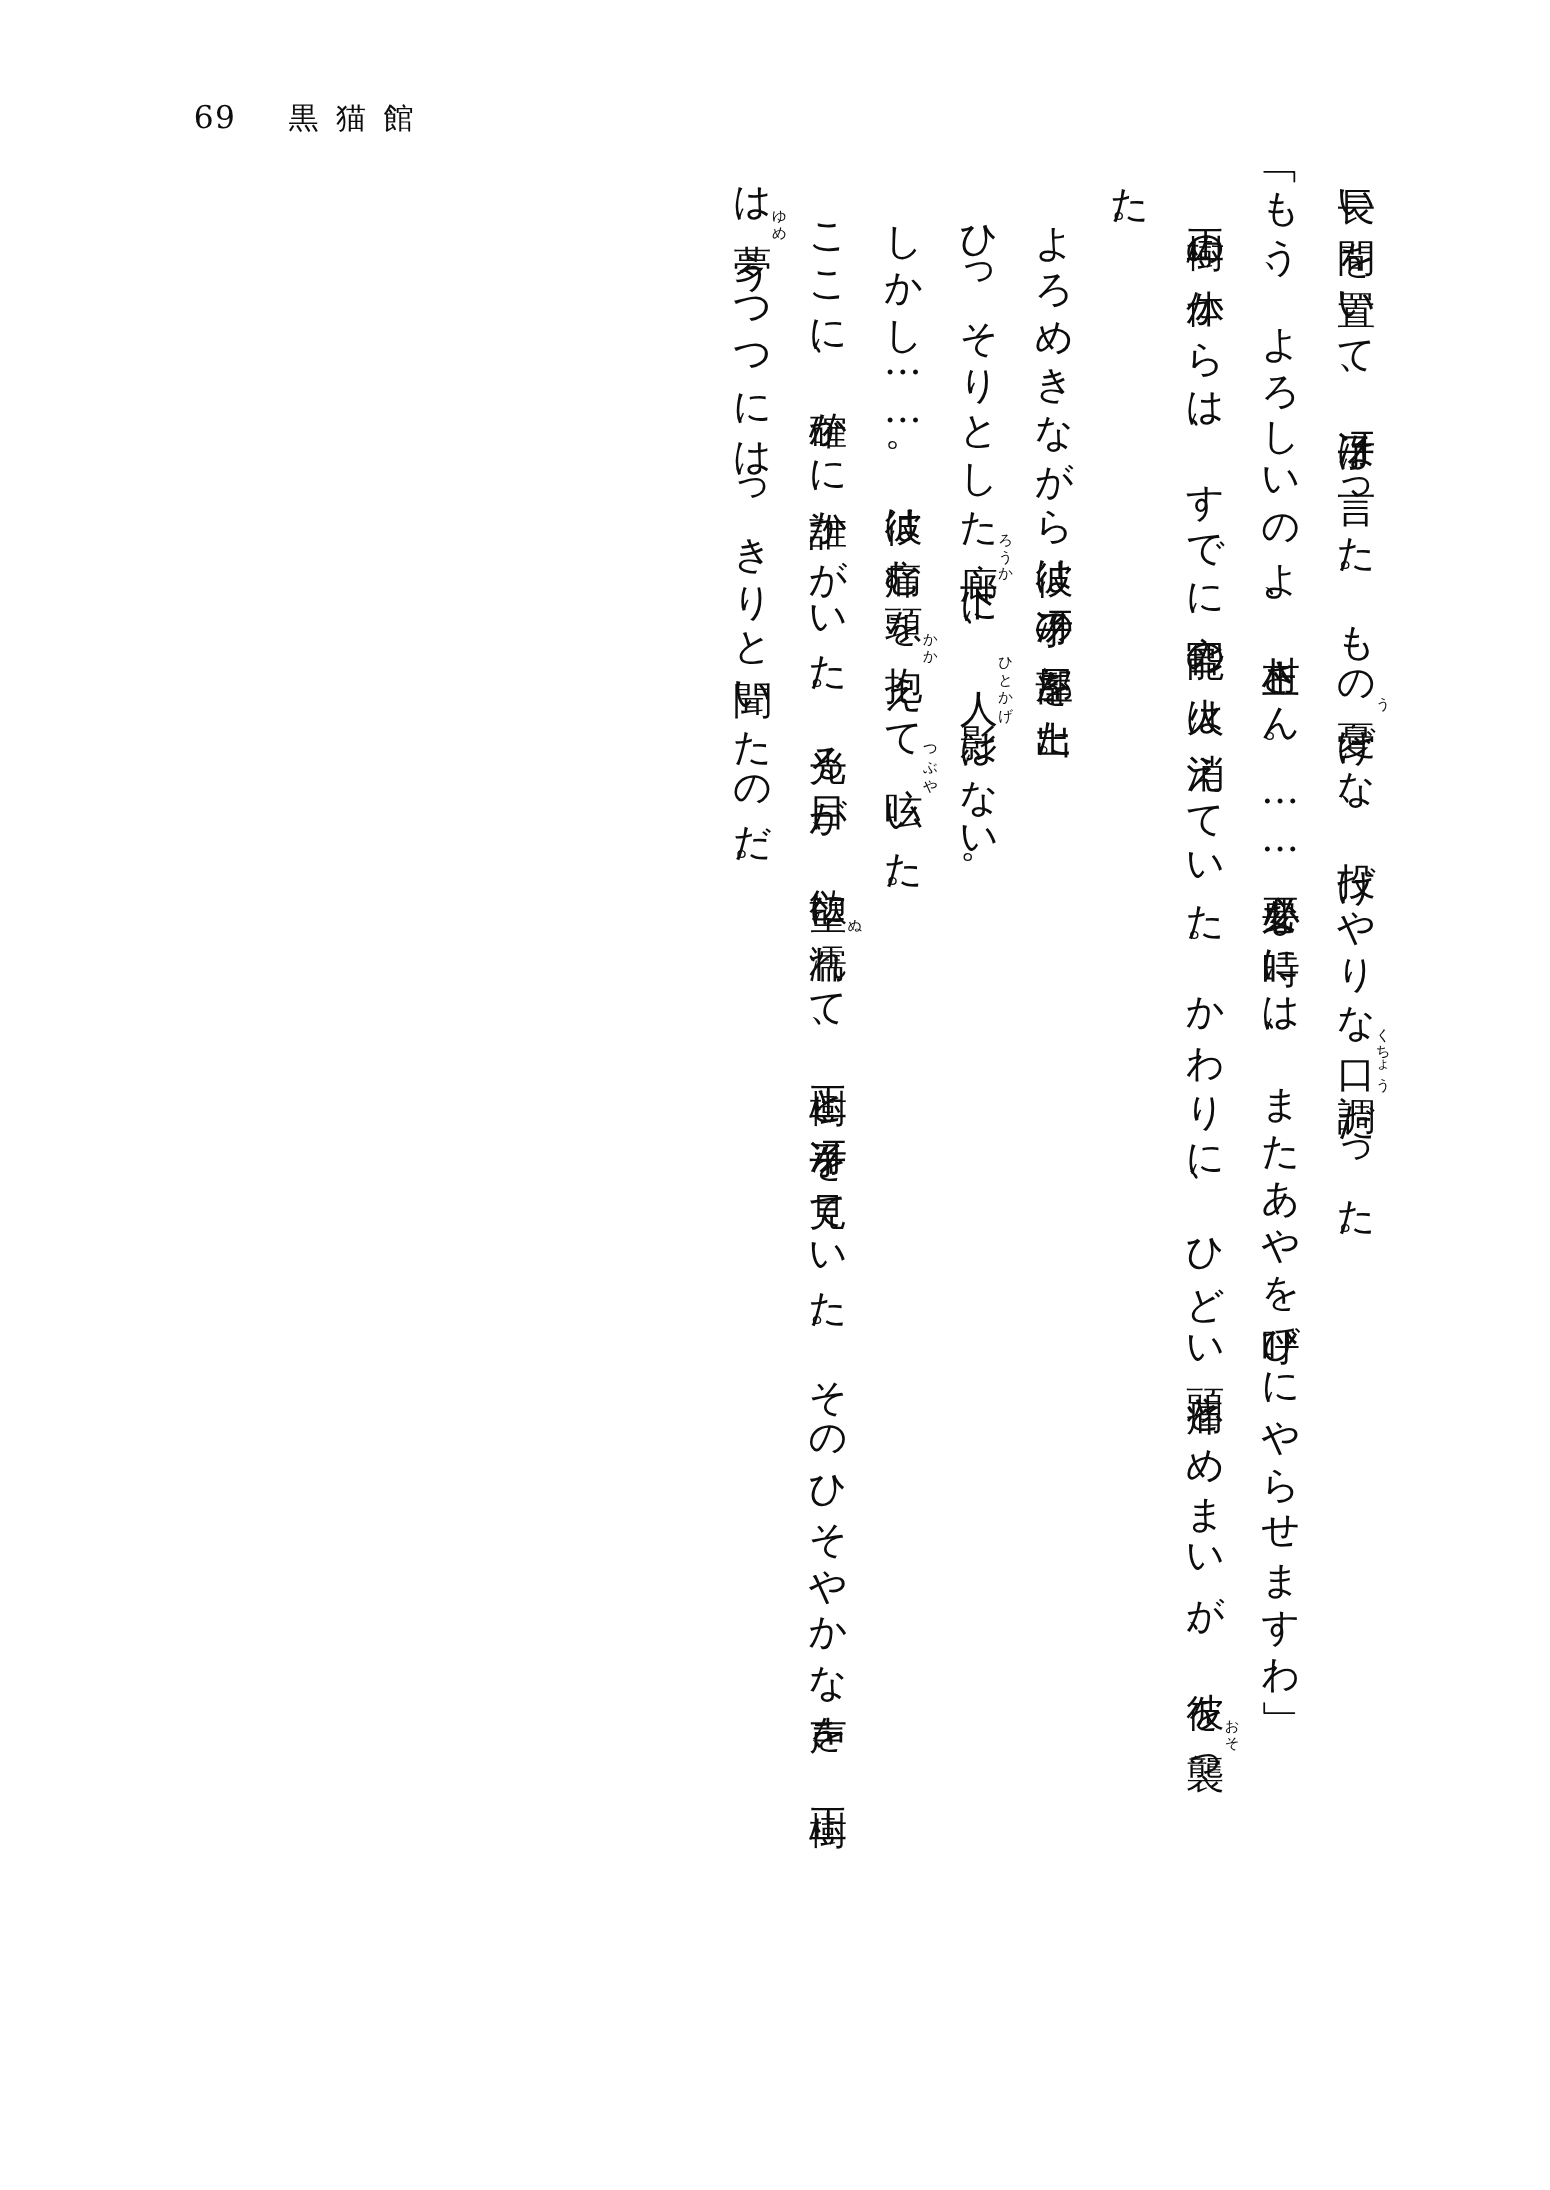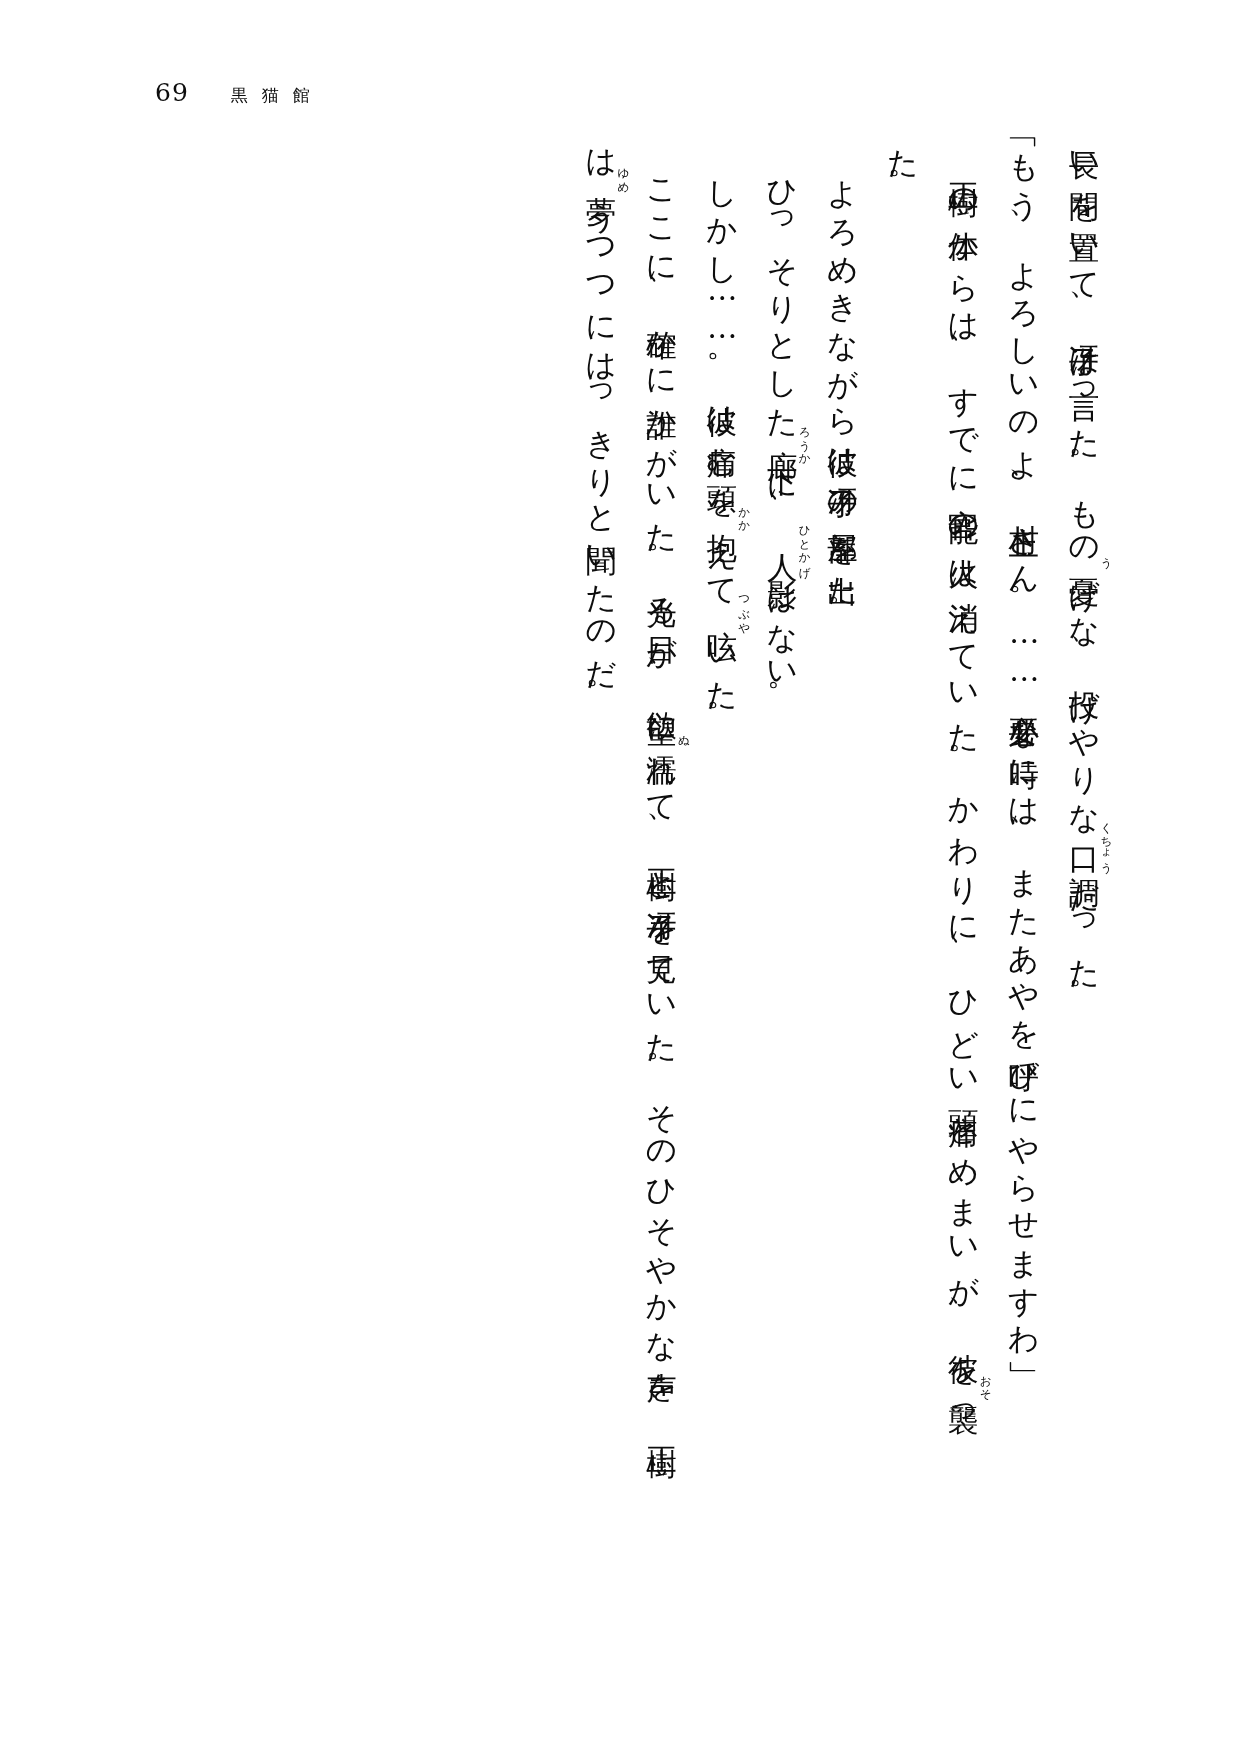--- a/index.html
+++ b/index.html
@@ -25,21 +25,21 @@
     display: flex;
     align-items: baseline;
     gap: 42px;
   }
   .page-number {
     font-size: 25px;
     letter-spacing: 1px;
     font-family: "DejaVu Serif", "Liberation Serif", serif;
   }
   .running-title {
-    font-size: 17px;
+    font-size: 24px;
     letter-spacing: 14px;
     font-family: "DejaVu Serif", "Liberation Serif", serif;
   }
 
   
   .body-block {
     position: absolute;
     top: 128px;
     right: 126px;
     height: 1300px;

